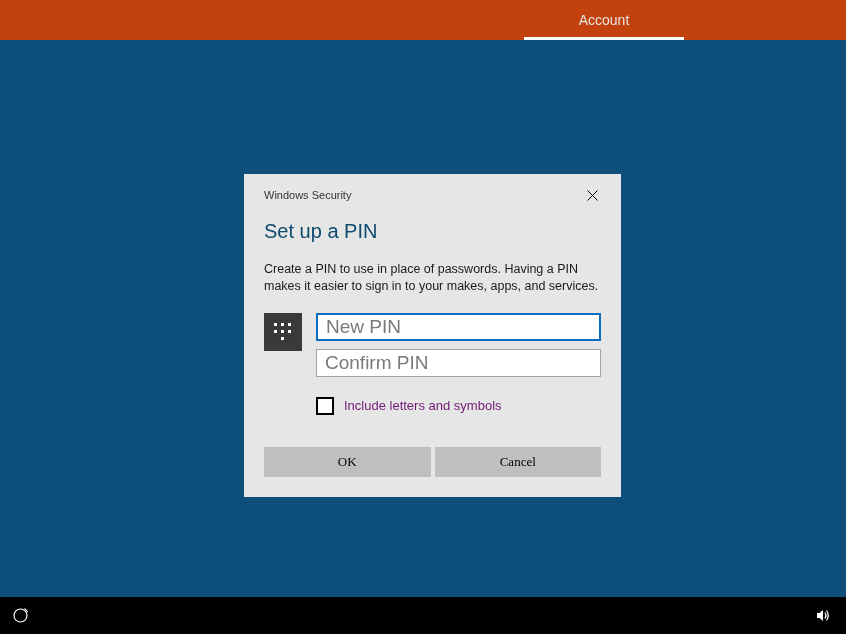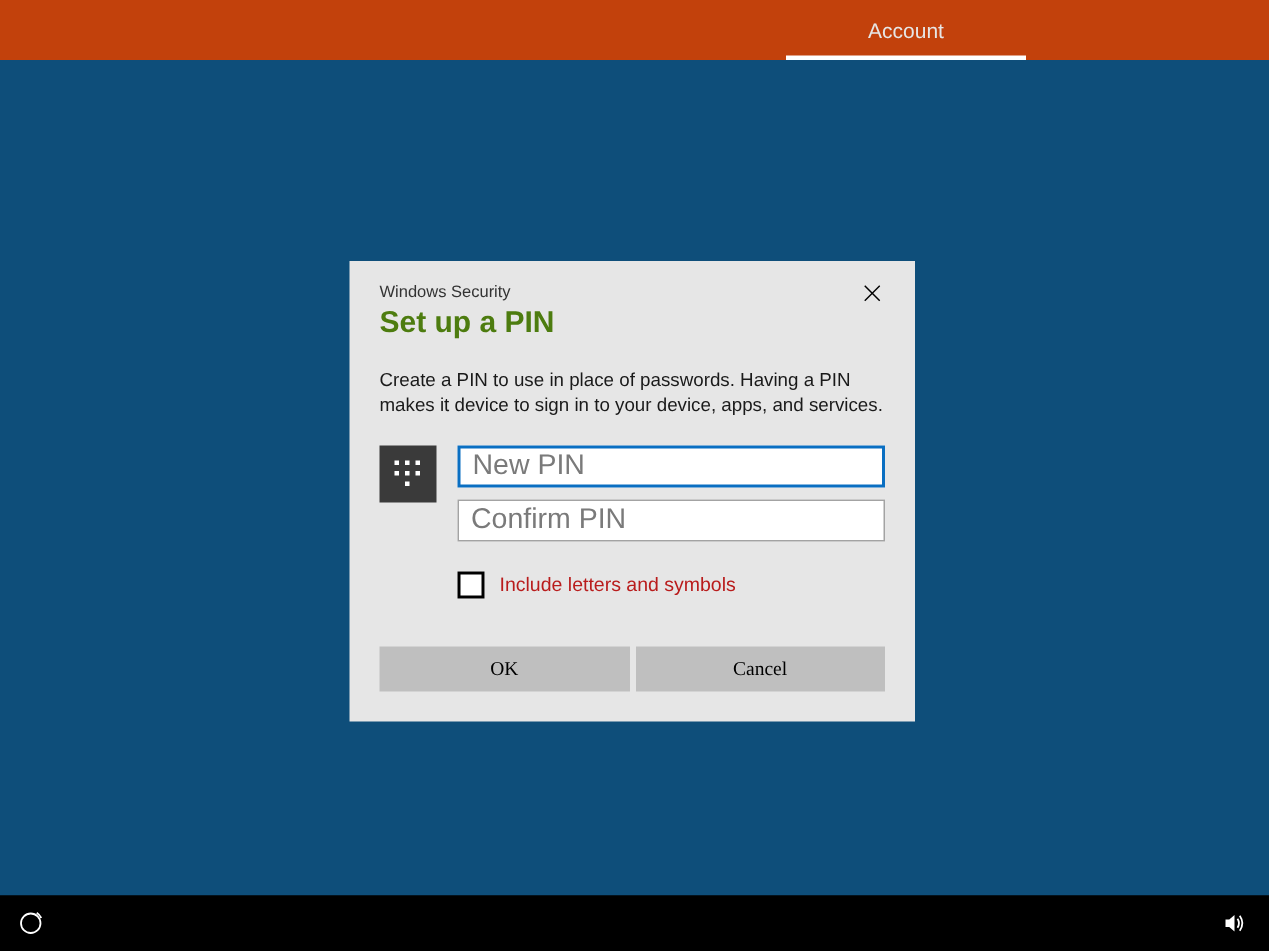--- a/index.html
+++ b/index.html
@@ -26,21 +26,21 @@
     }
 
     .stage {
       flex: 1;
       background: #0e4e7a;
       position: relative;
     }
 
     .dialog {
       position: absolute;
-      left: 233px;
+      left: 244px;
       top: 134px;
       width: 377px;
       background: #e6e6e6;
       padding: 12px 20px 20px 20px;
     }
     .dialog-header {
       display: flex;
       justify-content: space-between;
       align-items: center;
     }
@@ -48,23 +48,23 @@
       font-size: 11px;
       color: #333;
     }
     .close-btn {
       width: 18px; height: 18px;
       display: flex; align-items: center; justify-content: center;
       cursor: pointer;
     }
     .dialog-title {
       font-size: 20px;
-      font-weight: 700;
-      color: #4d7c0f;
-      margin-top: 0;
+      font-weight: 400;
+      color: #0c4a6e;
+      margin-top: 16px;
       margin-bottom: 18px;
     }
     .dialog-desc {
       font-size: 12.5px;
       line-height: 1.35;
       color: #1a1a1a;
       margin-bottom: 18px;
     }
 
     .pin-row { display: flex; gap: 14px; }
@@ -91,21 +91,21 @@
       display: flex; align-items: center; gap: 10px;
       margin-top: 20px; margin-bottom: 32px;
       margin-left: 52px;
     }
     .chkbox {
       width: 18px; height: 18px;
       border: 2px solid #000;
       background: #fff;
       cursor: pointer;
     }
-    .chk-label { font-size: 13px; color: #b91c1c; }
+    .chk-label { font-size: 13px; color: #701a75; }
 
     .btn-row { display: flex; gap: 4px; font-family: Liberation Serif, serif; }
     .dlg-btn {
       flex: 1;
       height: 30px;
       border: none;
       background: #bfbfbf;
       font-size: 13px;
       font-family: inherit;
       cursor: pointer;
@@ -135,21 +135,21 @@
       <span class="dialog-small">Windows Security</span>
       <div class="close-btn">
         <svg width="11" height="11" viewBox="0 0 11 11">
           <line x1="0.5" y1="0.5" x2="10.5" y2="10.5" stroke="#000" stroke-width="1"></line>
           <line x1="10.5" y1="0.5" x2="0.5" y2="10.5" stroke="#000" stroke-width="1"></line>
         </svg>
       </div>
     </div>
 
     <h1 class="dialog-title">Set up a PIN</h1>
-    <p class="dialog-desc">Create a PIN to use in place of passwords. Having a PIN makes it device to sign in to your device, apps, and services.</p>
+    <p class="dialog-desc">Create a PIN to use in place of passwords. Having a PIN makes it easier to sign in to your makes, apps, and services.</p>
 
     <div class="pin-row">
       <div class="keypad-icon">
         <svg width="22" height="22" viewBox="0 0 22 22">
           <g fill="#fff">
             <rect x="2" y="2" width="3" height="3"></rect>
               <rect x="9" y="2" width="3" height="3"></rect>
               <rect x="16" y="2" width="3" height="3"></rect>
             <rect x="2" y="9" width="3" height="3"></rect>
               <rect x="9" y="9" width="3" height="3"></rect>

